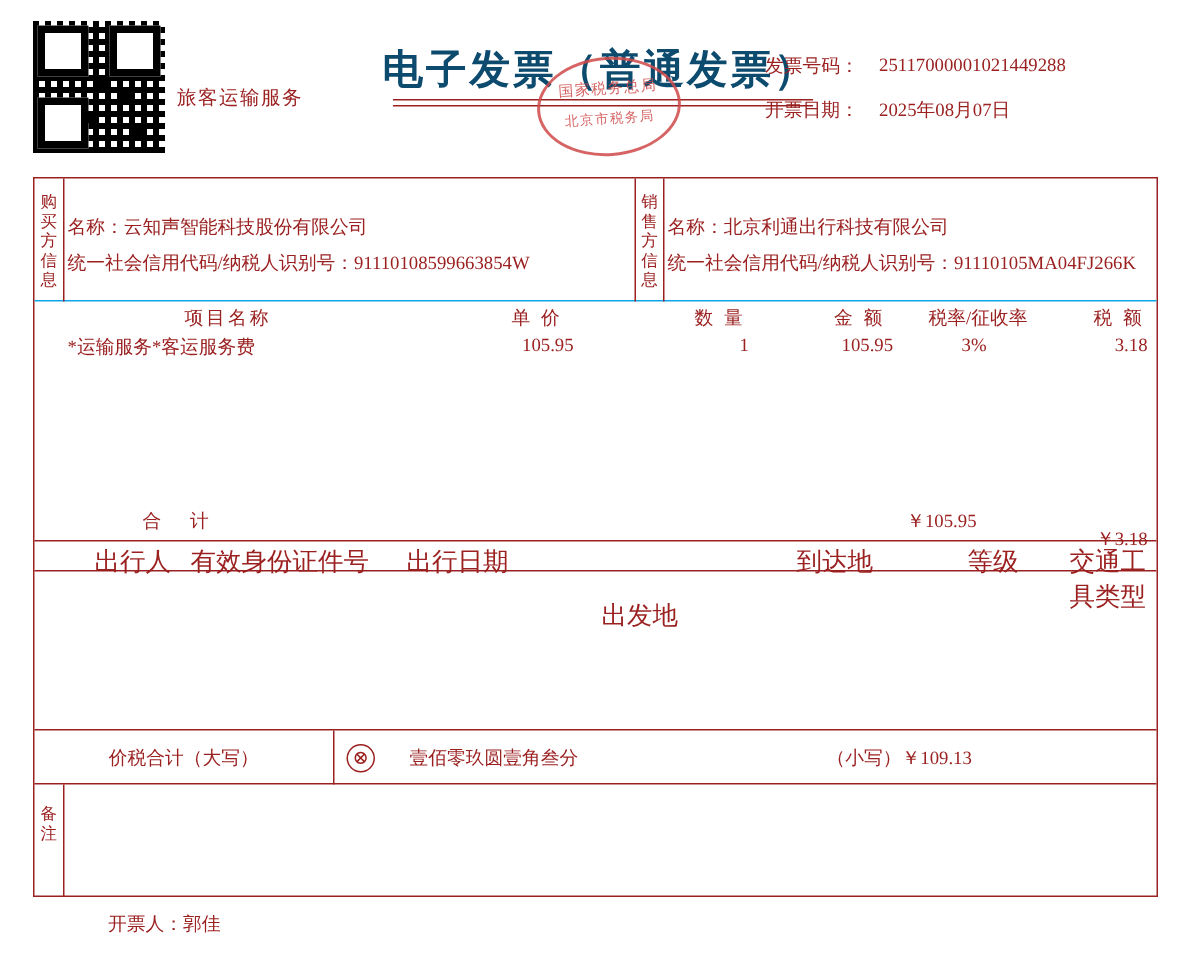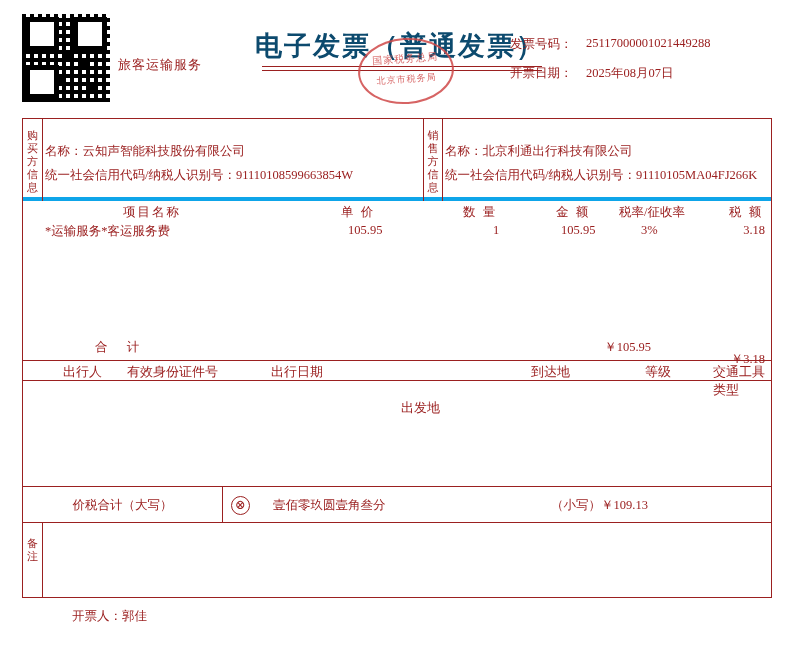--- a/index.html
+++ b/index.html
@@ -147,21 +147,21 @@
     border: 1px solid #9b2020;
     box-sizing: border-box;
   }
 
   
   .party-band {
     position: absolute;
     left: 0; top: 0;
     width: 100%;
     height: 82px;
-    border-bottom: 4px solid #0ea5e9;
+    border-bottom: 1px solid #0ea5e9;
     box-sizing: border-box;
   }
   .vside {
     position: absolute;
     top: 0;
     width: 20px;
     height: 82px;
     border-right: 1px solid #9b2020;
     box-sizing: border-box;
     font-size: 11px;
@@ -229,21 +229,21 @@
   .sum-amt { position: absolute; left: 628px; top: 2px; transform: translateX(-100%); }
   .sum-tax { position: absolute; left: 742px; top: 14px; transform: translateX(-100%); text-align: right; }
 
   
   .pass-head {
     position: absolute;
     left: 0; top: 242px;
     width: 100%;
     height: 20px;
     border-bottom: 1px solid #9b2020;
-    font-size: 13px;
+    font-size: 17px;
     box-sizing: border-box;
   }
   .ph { position: absolute; top: 2px; }
   .ph-1 { left: 40px; }
   .ph-2 { left: 104px; }
   .ph-3 { left: 248px; }
   .ph-4 { left: 378px; margin-top: 36px; }
   .ph-5 { left: 508px; }
   .ph-6 { left: 622px; }
   .ph-7 { left: 690px; }

